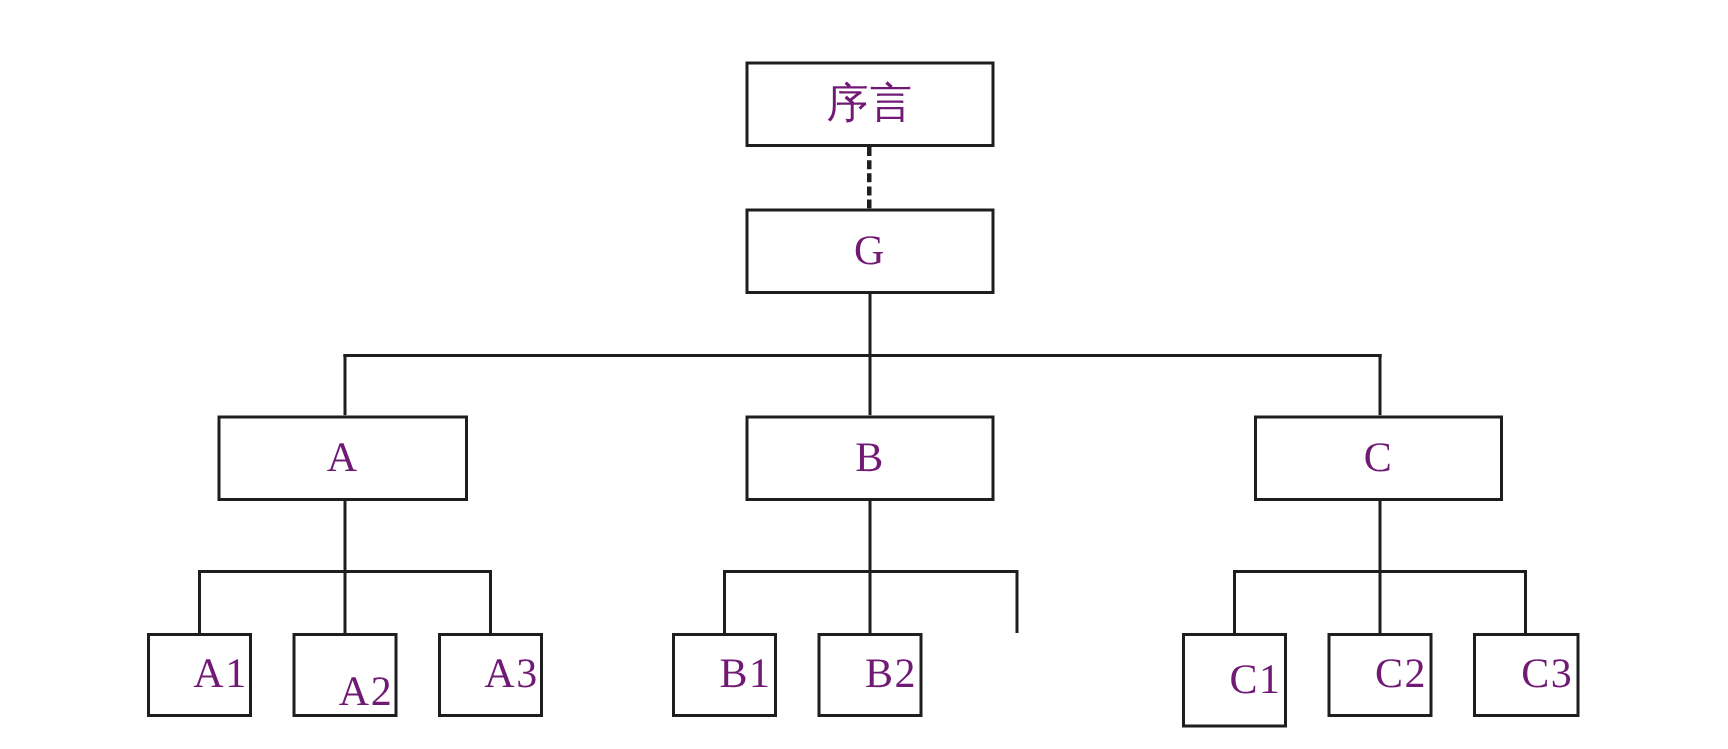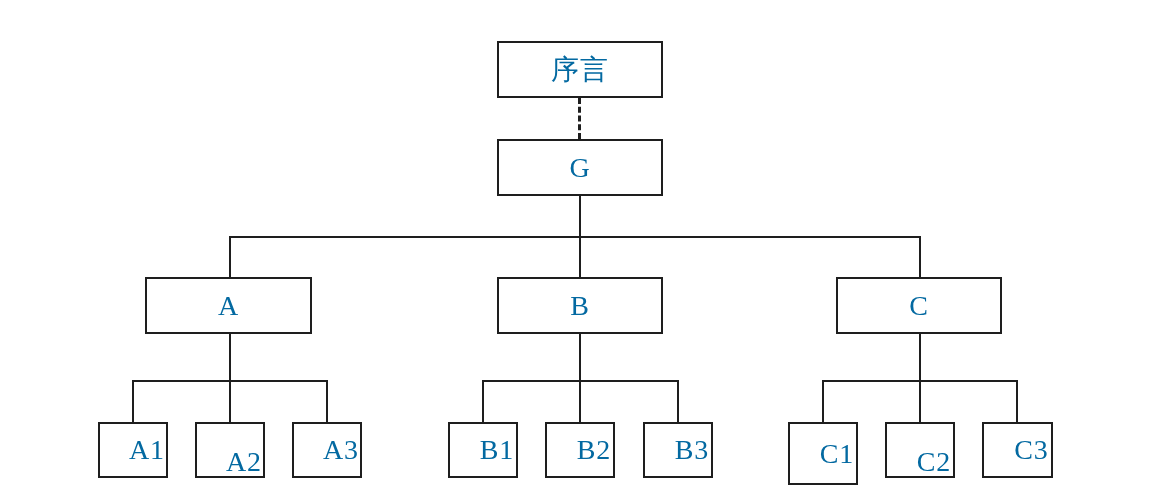--- a/index.html
+++ b/index.html
@@ -6,21 +6,21 @@
     margin: 0;
     padding: 0;
     background: #ffffff;
   }
   .canvas {
     position: relative;
     width: 1152px;
     height: 499px;
     background: #ffffff;
     font-family: "Liberation Serif", "DejaVu Serif", serif;
-    color: #0369a1;
+    color: #701a75;
     overflow: hidden;
   }
   .box {
     position: absolute;
     box-sizing: border-box;
     border: 2px solid #1e1e1e;
     background: #ffffff;
     display: flex;
     align-items: center;
     justify-content: center;
@@ -107,27 +107,24 @@
   <div class="box small" style="left:292px; top:422px; width:70px; height:56px;">
     <span>A3</span>
   </div>
 
   <div class="box small" style="left:448px; top:422px; width:70px; height:56px;">
     <span>B1</span>
   </div>
   <div class="box small" style="left:545px; top:422px; width:70px; height:56px;">
     <span>B2</span>
   </div>
-  <div class="box small" style="left:643px; top:422px; width:70px; height:56px;">
-    <span>B3</span>
-  </div>
 
   <div class="box small" style="left:788px; top:422px; width:70px; height:63px;">
     <span>C1</span>
   </div>
-  <div class="box small" style="left:885px; top:422px; width:70px; height:56px;align-items:flex-end;">
+  <div class="box small" style="left:885px; top:422px; width:70px; height:56px;">
     <span>C2</span>
   </div>
   <div class="box small" style="left:982px; top:422px; width:71px; height:56px;">
     <span>C3</span>
   </div>
 
 </div>
 
 </body></html>

